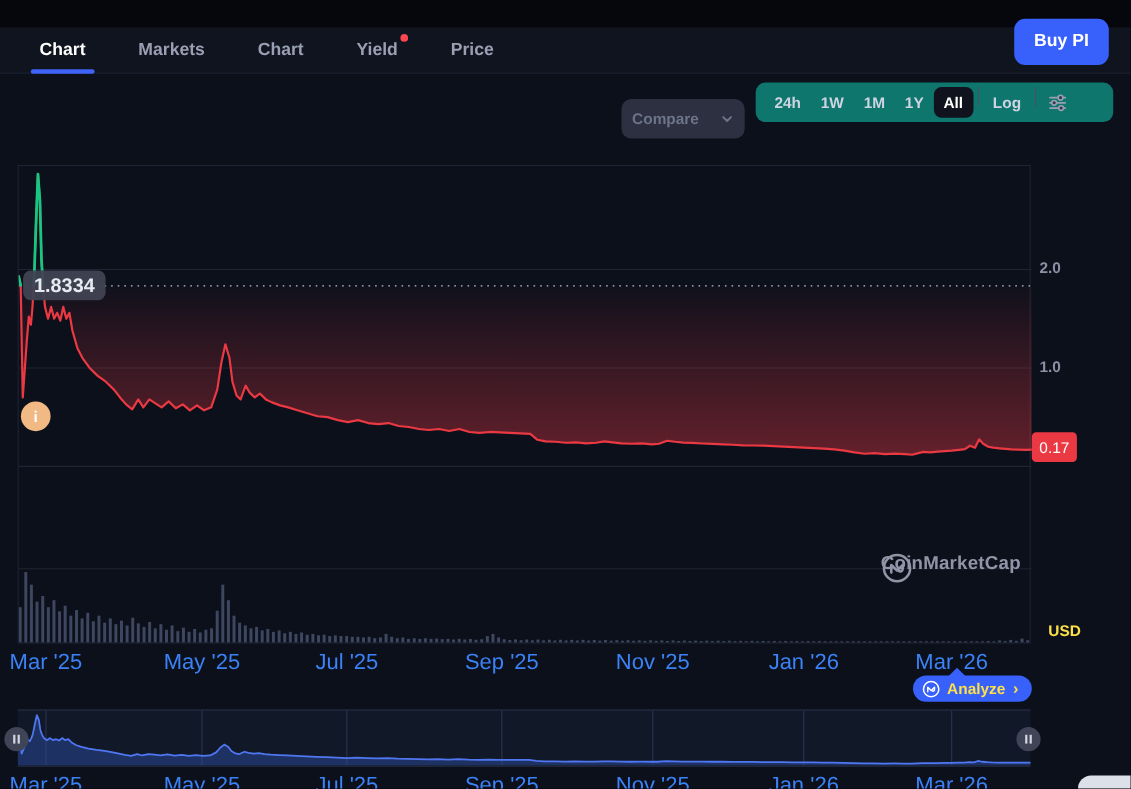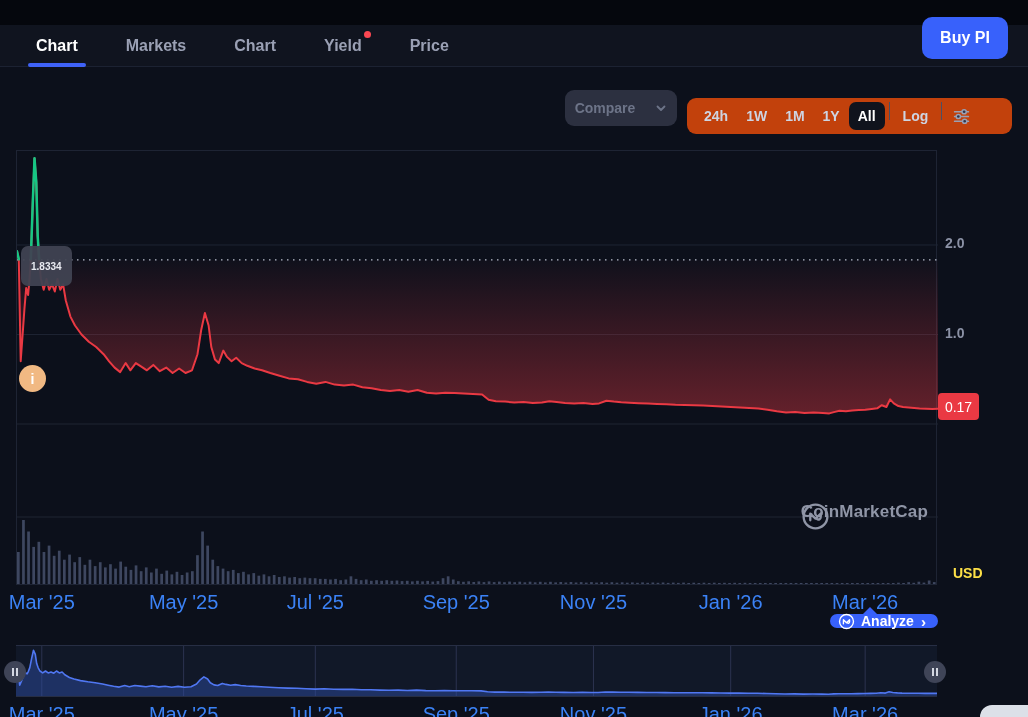--- a/index.html
+++ b/index.html
@@ -19,46 +19,46 @@
   .tab .dot { position:absolute; top:6px; right:-9px; width:7px; height:7px; border-radius:50%; background:#fb4752; }
   .buy-btn { position:absolute; right:20px; top:17px; width:86px; height:42px; border:none; border-radius:10px;
     background:#3861fb; color:#fff; font-size:16px; font-weight:700; font-family:inherit; cursor:pointer; }
   
   .seg-group { position:absolute; top:90px; height:36px; background:#31364a; border-radius:9px; display:flex; align-items:center; padding:4px; gap:2px; }
   .seg { padding:0 12px; height:28px; display:flex; align-items:center; gap:7px; border-radius:7px;
     font-size:14px; font-weight:600; color:#b4bacc; cursor:pointer; white-space:nowrap; }
   .seg.active { background:#191d2b; color:#fff; font-weight:700; }
   .compare-btn { position:absolute; left:565px; top:90px; width:112px; height:36px; background:#2c3040; border-radius:9px;
     display:flex; align-items:center; justify-content:center; gap:20px; font-size:14px; font-weight:600; color:#6d7488; cursor:pointer; }
-  .ranges { position:absolute; left:687px; top:98px; width:325px; height:36px; background:#c2410c; border-radius:9px;
+  .ranges { position:absolute; left:687px; top:75px; width:325px; height:36px; background:#0f766e; border-radius:9px;
     display:flex; align-items:flex-start; padding:4px 8px; }
   .range { padding:0 9px; height:28px; display:flex; align-items:center; border-radius:7px;
     font-size:14px; font-weight:700; color:#ced4e2; cursor:pointer; }
   .range.active { background:#10131d; color:#fff; }
   .vdiv { width:1px; height:18px; background:#4a5066; margin:0 4px; }
   .icon-btn { width:30px; height:28px; display:flex; align-items:center; justify-content:center; cursor:pointer; }
   
   .chart-wrap { position:absolute; left:16px; top:150px; width:921px; height:435px;
     border:1px solid #1e2434; background:#0c101b; }
   .chart-wrap svg { position:absolute; left:0; top:0; }
-  .ref-pill { position:absolute; left:4px; top:95px; height:40px; padding:0 10px; background:rgba(64,67,82,0.95);
-    border-radius:7px; display:flex; align-items:center; font-size:10px; font-weight:700; color:#e8eaf1; }
+  .ref-pill { position:absolute; left:4px; top:95px; height:27px; padding:0 10px; background:rgba(64,67,82,0.95);
+    border-radius:7px; display:flex; align-items:center; font-size:18px; font-weight:700; color:#e8eaf1; }
   .info-icon { position:absolute; left:2px; top:214px; width:27px; height:27px; border-radius:50%;
     background:#f1b983; color:#fff; font-size:14px; font-weight:700; display:flex; align-items:center; justify-content:center; cursor:pointer; }
   .watermark { position:absolute; right:8px; top:351px; display:flex; align-items:center; gap:9px; opacity:0.85; }
   .watermark .wm-text { font-size:17px; font-weight:700; color:#a7adbf; letter-spacing:0.2px; }
   .ylabel { position:absolute; font-size:14px; font-weight:600; color:#8b91a5; }
   .last-badge { position:absolute; left:938px; top:393px; width:41px; height:27px; background:#ea3943; border-radius:4px;
     display:flex; align-items:center; justify-content:center; font-size:14px; font-weight:400; color:#fff; }
   .usd-label { position:absolute; left:953px; top:565px; font-size:14px; font-weight:700; color:#fde047; }
   .xaxis { position:absolute; left:16px; width:921px; height:16px; }
   .xaxis span { position:absolute; transform:translateX(-50%); font-size:20px; color:#3b82f6; white-space:nowrap; }
   
-  .analyze-btn { position:absolute; left:830px; top:614px; height:14px; padding:0 12px 0 8px; border:none; border-radius:15px;
-    background:#3861fb; color:#ffffff; display:flex; align-items:center; gap:6px; font-size:14px; font-weight:700; font-family:inherit; cursor:pointer; }
+  .analyze-btn { position:absolute; left:830px; top:614px; height:24px; padding:0 12px 0 8px; border:none; border-radius:15px;
+    background:#3861fb; color:#fde047; display:flex; align-items:center; gap:6px; font-size:14px; font-weight:700; font-family:inherit; cursor:pointer; }
   .analyze-btn::before { content:""; position:absolute; left:32px; top:-7px;
     border-left:8px solid transparent; border-right:8px solid transparent; border-bottom:8px solid #3861fb; }
   .analyze-chevron { font-size:15px; font-weight:700; margin-left:1px; }
   
   .nav-wrap { position:absolute; left:16px; top:645px; width:921px; height:52px; background:#111828;
     border-top:1px solid #272e44; border-bottom:1px solid #272e44; }
   .nav-handle { position:absolute; top:15px; width:22px; height:22px; border-radius:50%; background:#3f4457;
     display:flex; align-items:center; justify-content:center; gap:2.5px; cursor:ew-resize; z-index:3; }
   .nav-handle i { display:block; width:1.5px; height:8px; background:#d4d7e1; }
   .corner-blob { position:absolute; right:0; bottom:0; width:48px; height:12px; background:#dce0e8; border-top-left-radius:12px; }

